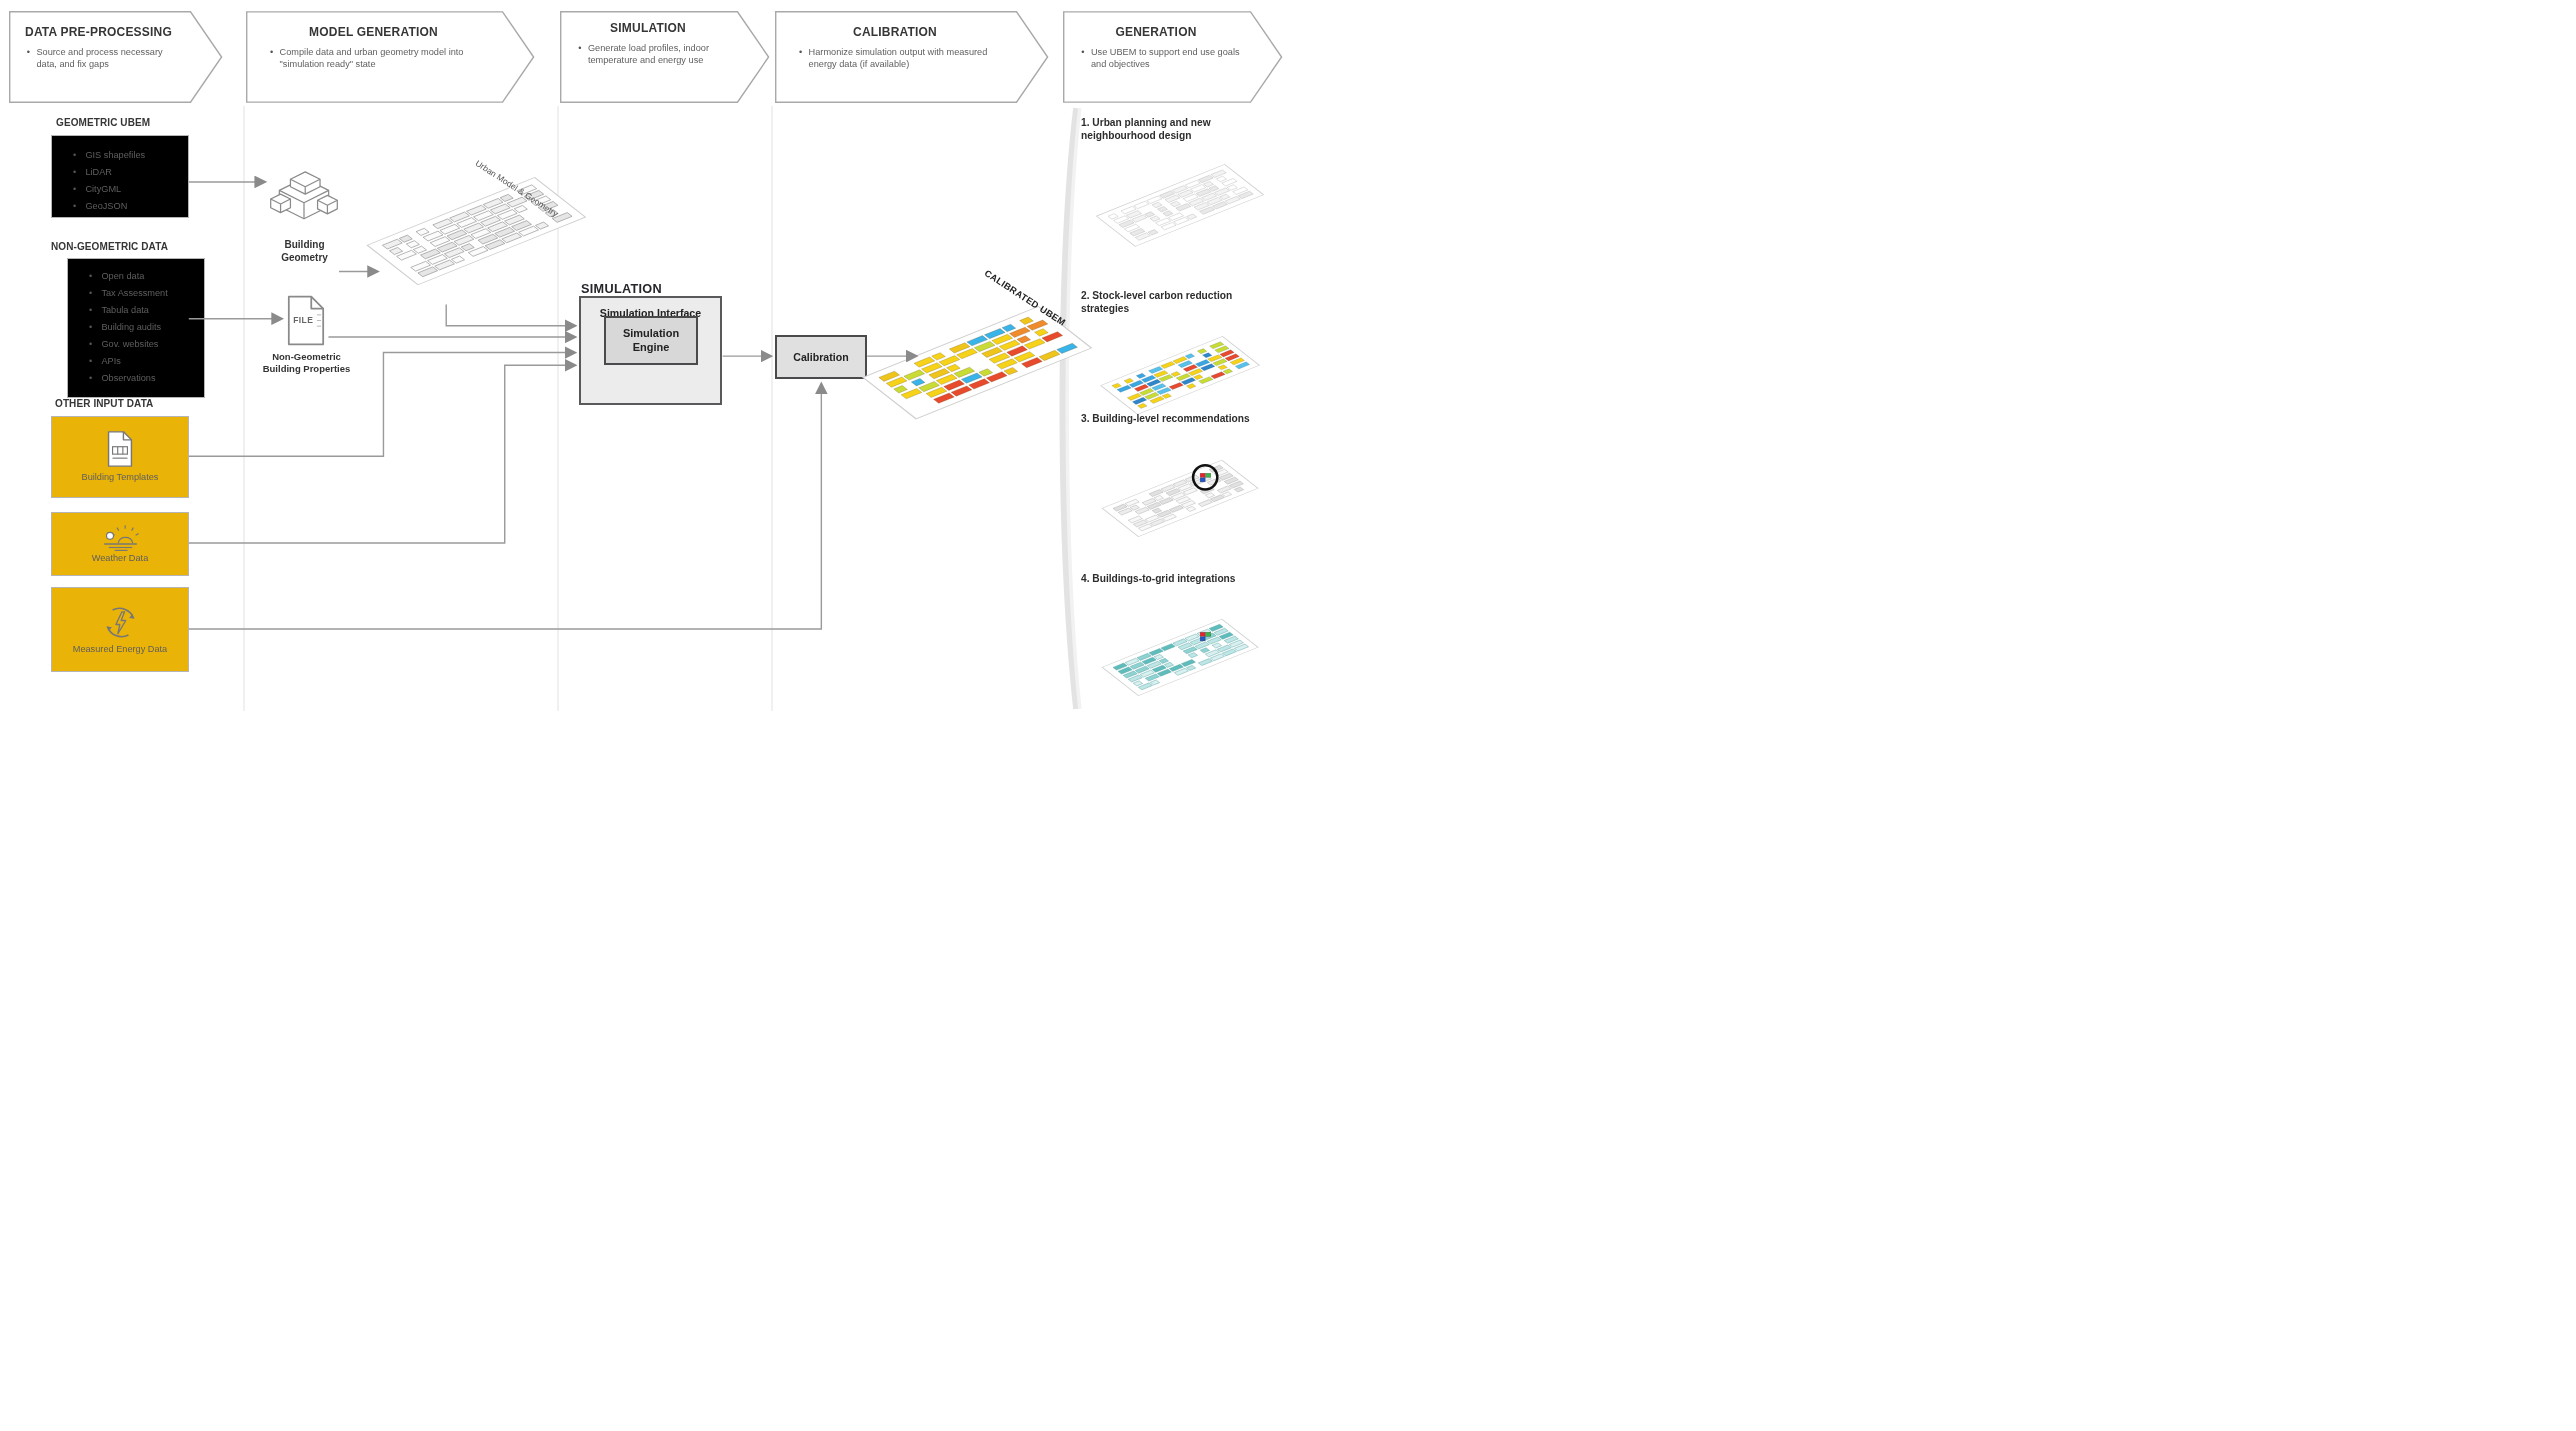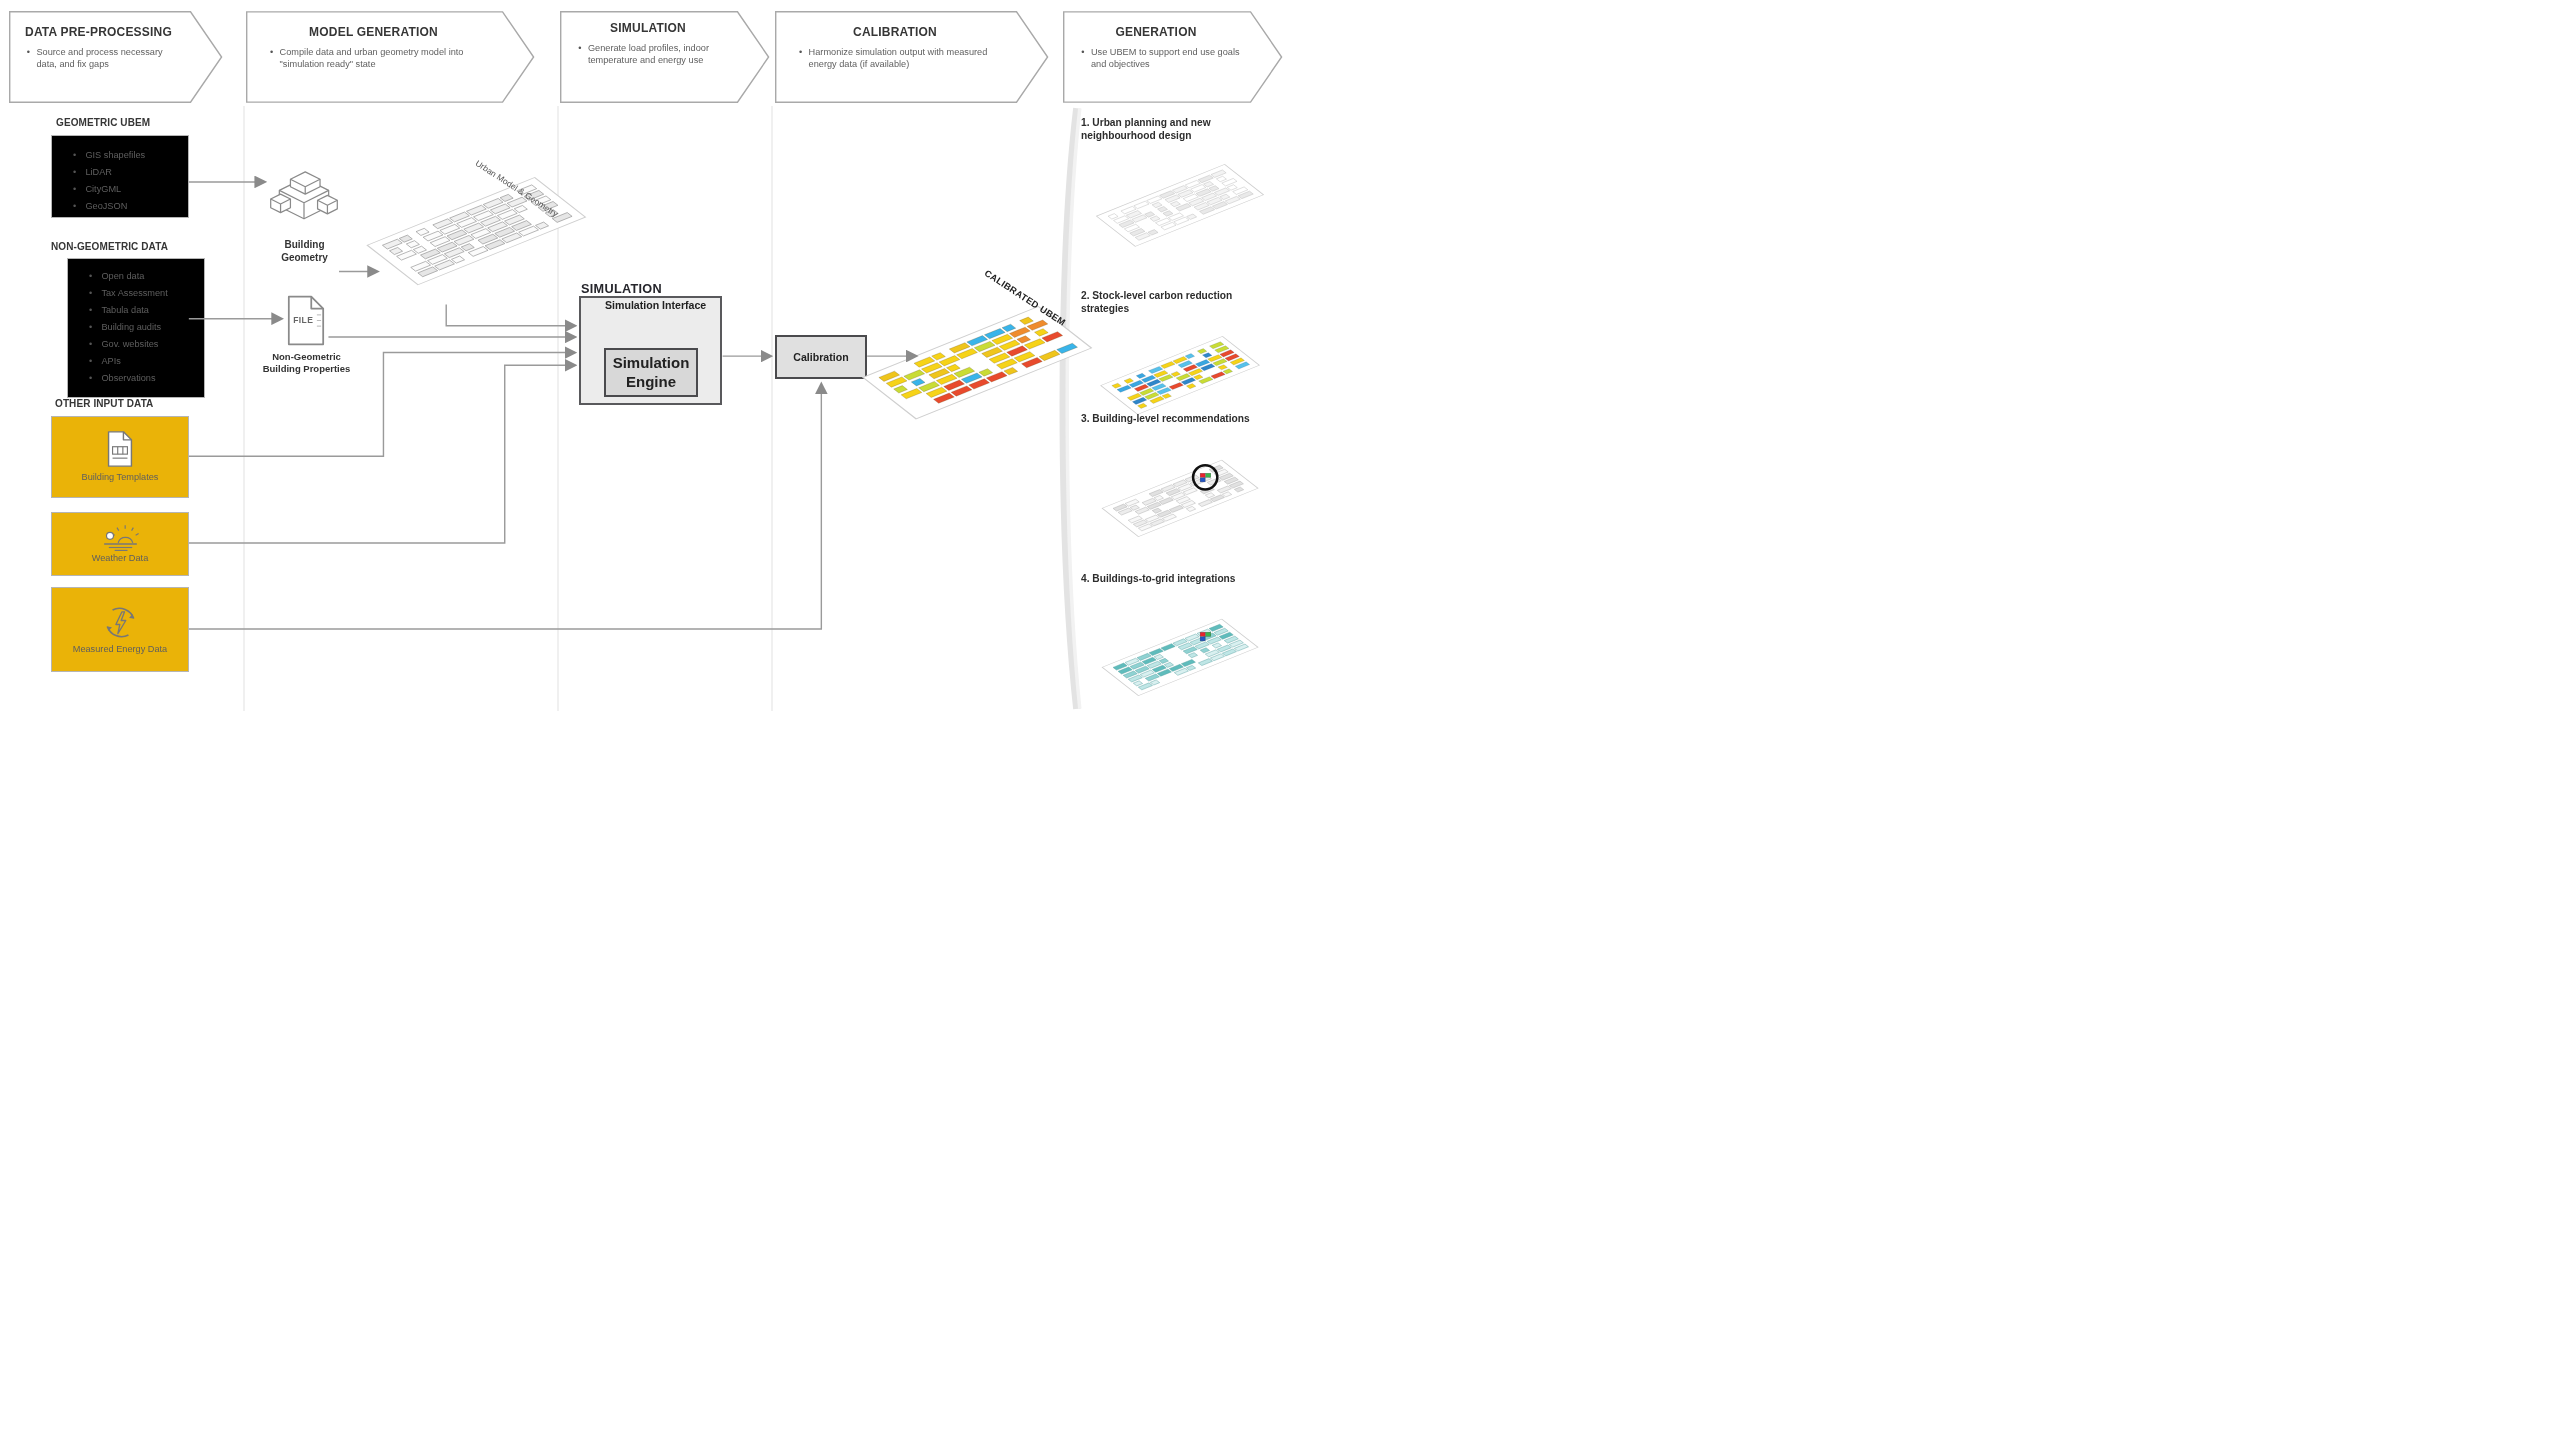--- a/index.html
+++ b/index.html
@@ -34,24 +34,24 @@
   .map{position:absolute;}
   .map svg{width:100%;height:100%;}
   .map-label{position:absolute;white-space:nowrap;transform-origin:0 0;}
   .map-label.um{left:106px;top:11.3px;transform:rotate(33deg);font-size:8.5px;color:#555;}
   .map-label.cal{left:119px;top:14px;transform:rotate(33deg);font-size:9.2px;font-weight:bold;color:#1d1d1d;letter-spacing:0.4px;}
 
   
   .sim-section-label{position:absolute;left:581px;top:282px;font-size:12.7px;font-weight:bold;color:#26262c;letter-spacing:0.3px;}
   .sim-interface{position:absolute;left:579px;top:296px;width:143px;height:109px;background:var(--panel-fill);
     border:2.1px solid #59595c;box-sizing:border-box;}
-  .sim-interface .si-title{margin-top:1px;font-size:10.6px;font-weight:bold;color:#222;padding-left:24px;}
-  .sim-engine{position:absolute;left:604px;top:348px;width:94px;height:49px;background:var(--engine-fill);
+  .sim-interface .si-title{margin-top:9px;text-align:center;font-size:10.6px;font-weight:bold;color:#222;}
+  .sim-engine{position:absolute;left:604px;top:316px;width:94px;height:49px;background:var(--engine-fill);
     border:2.1px solid #4a4a4d;box-sizing:border-box;display:flex;align-items:center;justify-content:center;
-    text-align:center;font-size:15px;font-weight:bold;color:#222;line-height:1.25;}
+    text-align:center;font-size:11px;font-weight:bold;color:#222;line-height:1.25;}
   .calibration-box{position:absolute;left:775px;top:335px;width:92px;height:44px;background:#e0e0e0;
     border:2.1px solid #4a4a4d;box-sizing:border-box;display:flex;align-items:center;justify-content:center;
     font-size:10.6px;font-weight:bold;color:#222;}
 
   
   .app-label{position:absolute;left:1081px;width:192px;font-size:10.2px;font-weight:bold;color:#2d2d2d;line-height:1.3;}
   .app-thumb{position:absolute;left:1083px;width:198px;}
 
   
   #connectors{position:absolute;left:0;top:0;pointer-events:none;}

